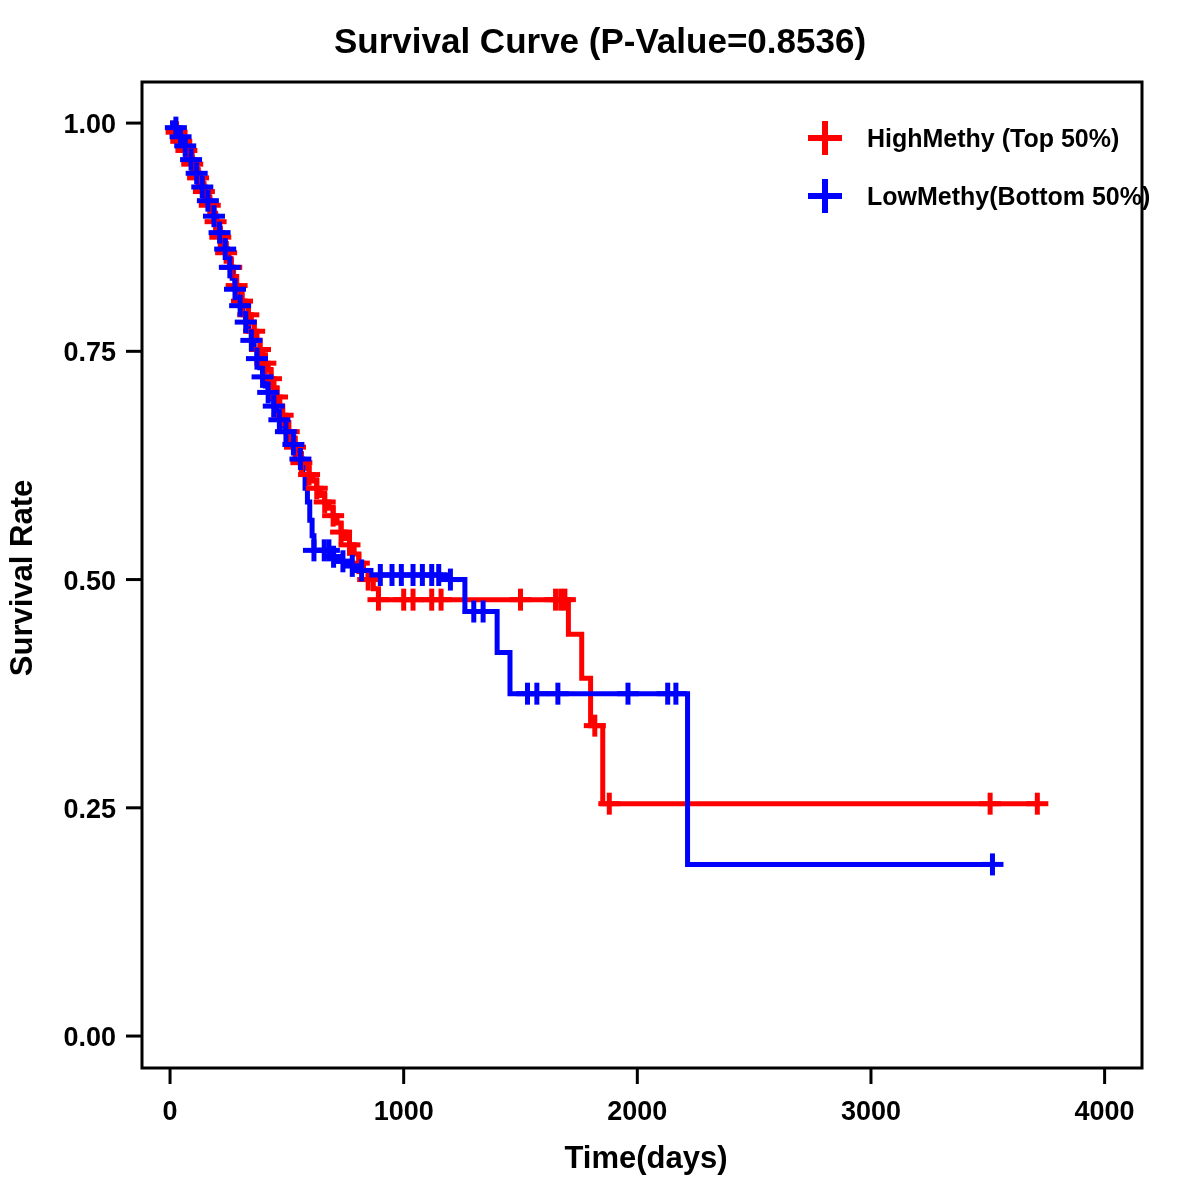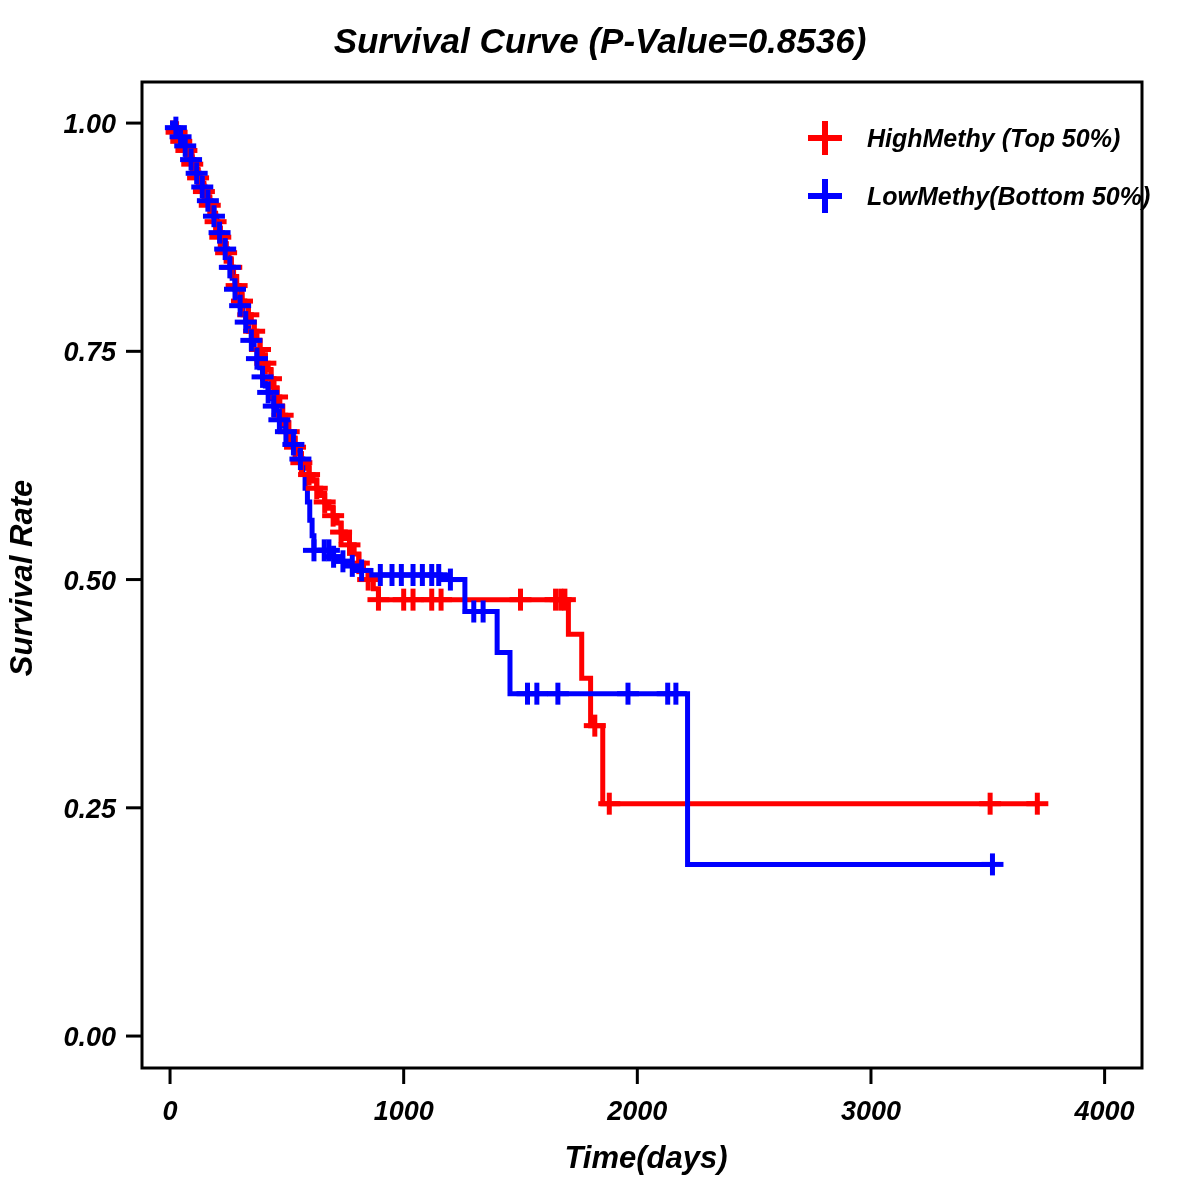--- a/index.html
+++ b/index.html
@@ -10,21 +10,20 @@
   body {
     width: 1200px;
     height: 1200px;
     font-family: "Liberation Sans", sans-serif;
     overflow: hidden;
   }
   #figure {
     position: relative;
     width: 1200px;
     height: 1176px;
-    font-style: italic;
   }
   #plot-svg {
     position: absolute;
     top: 0;
     left: 0;
     display: block;
   }
   .chart-title {
     font-weight: bold;
     font-size: 35px;

